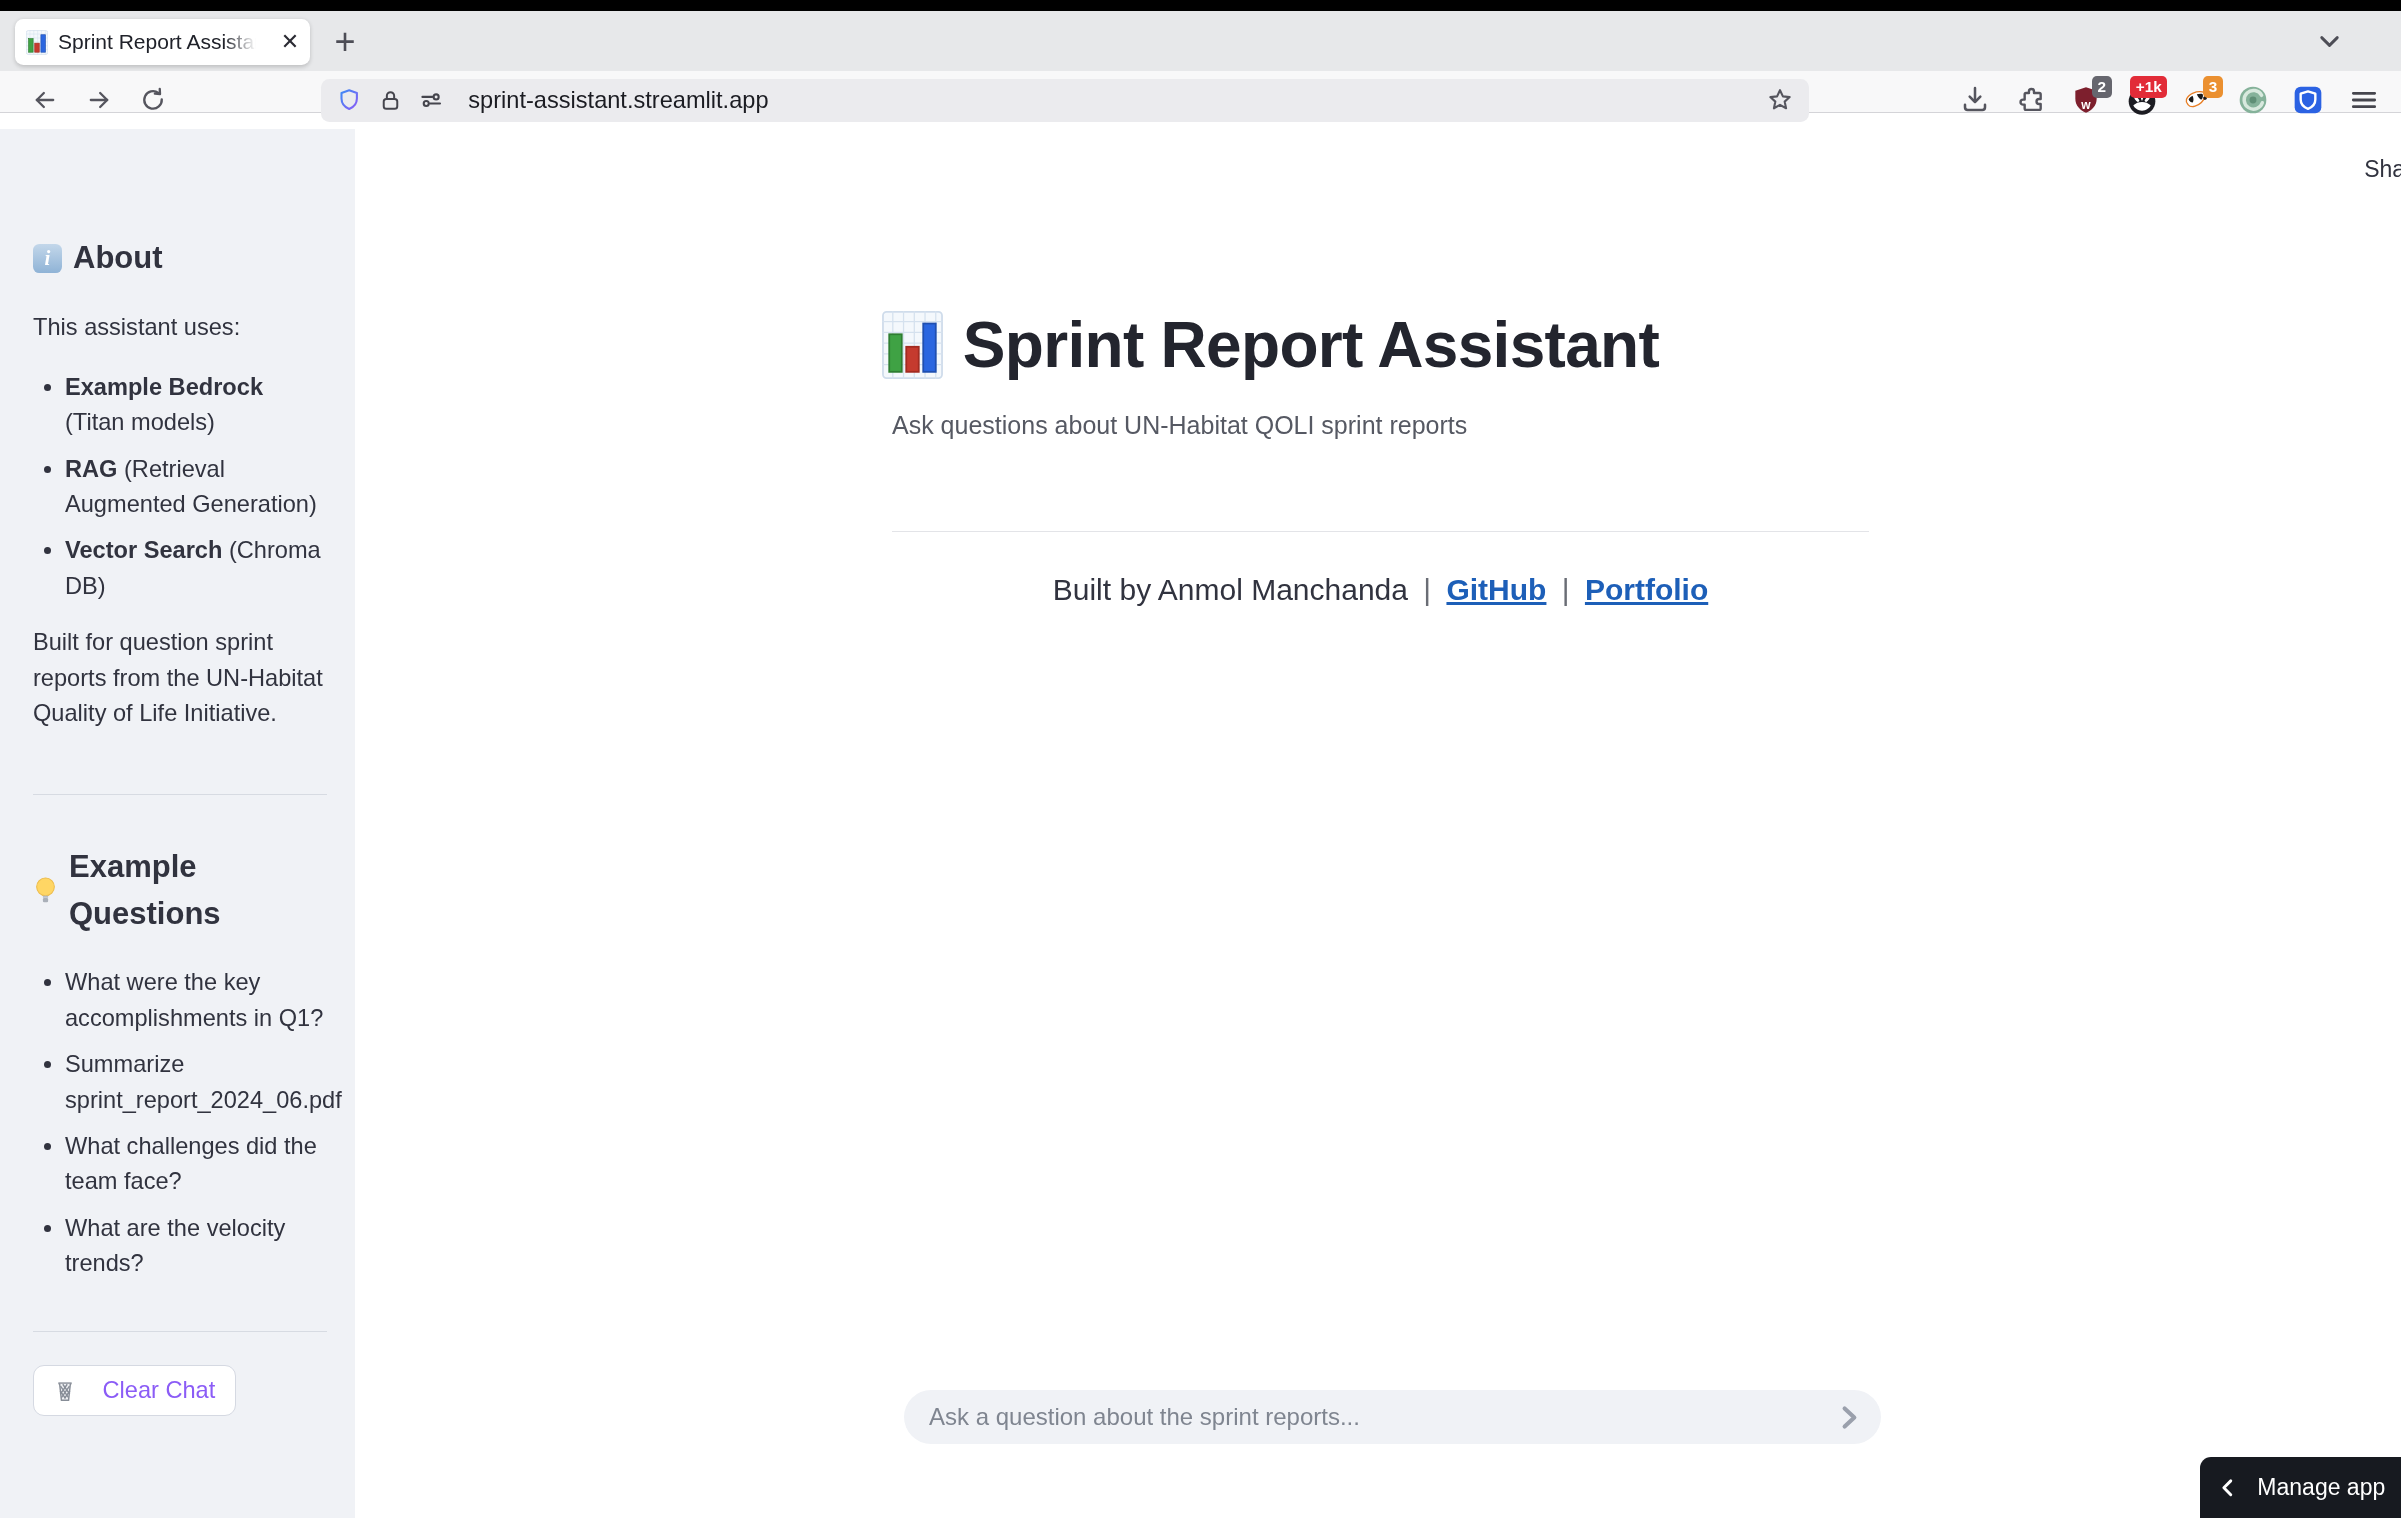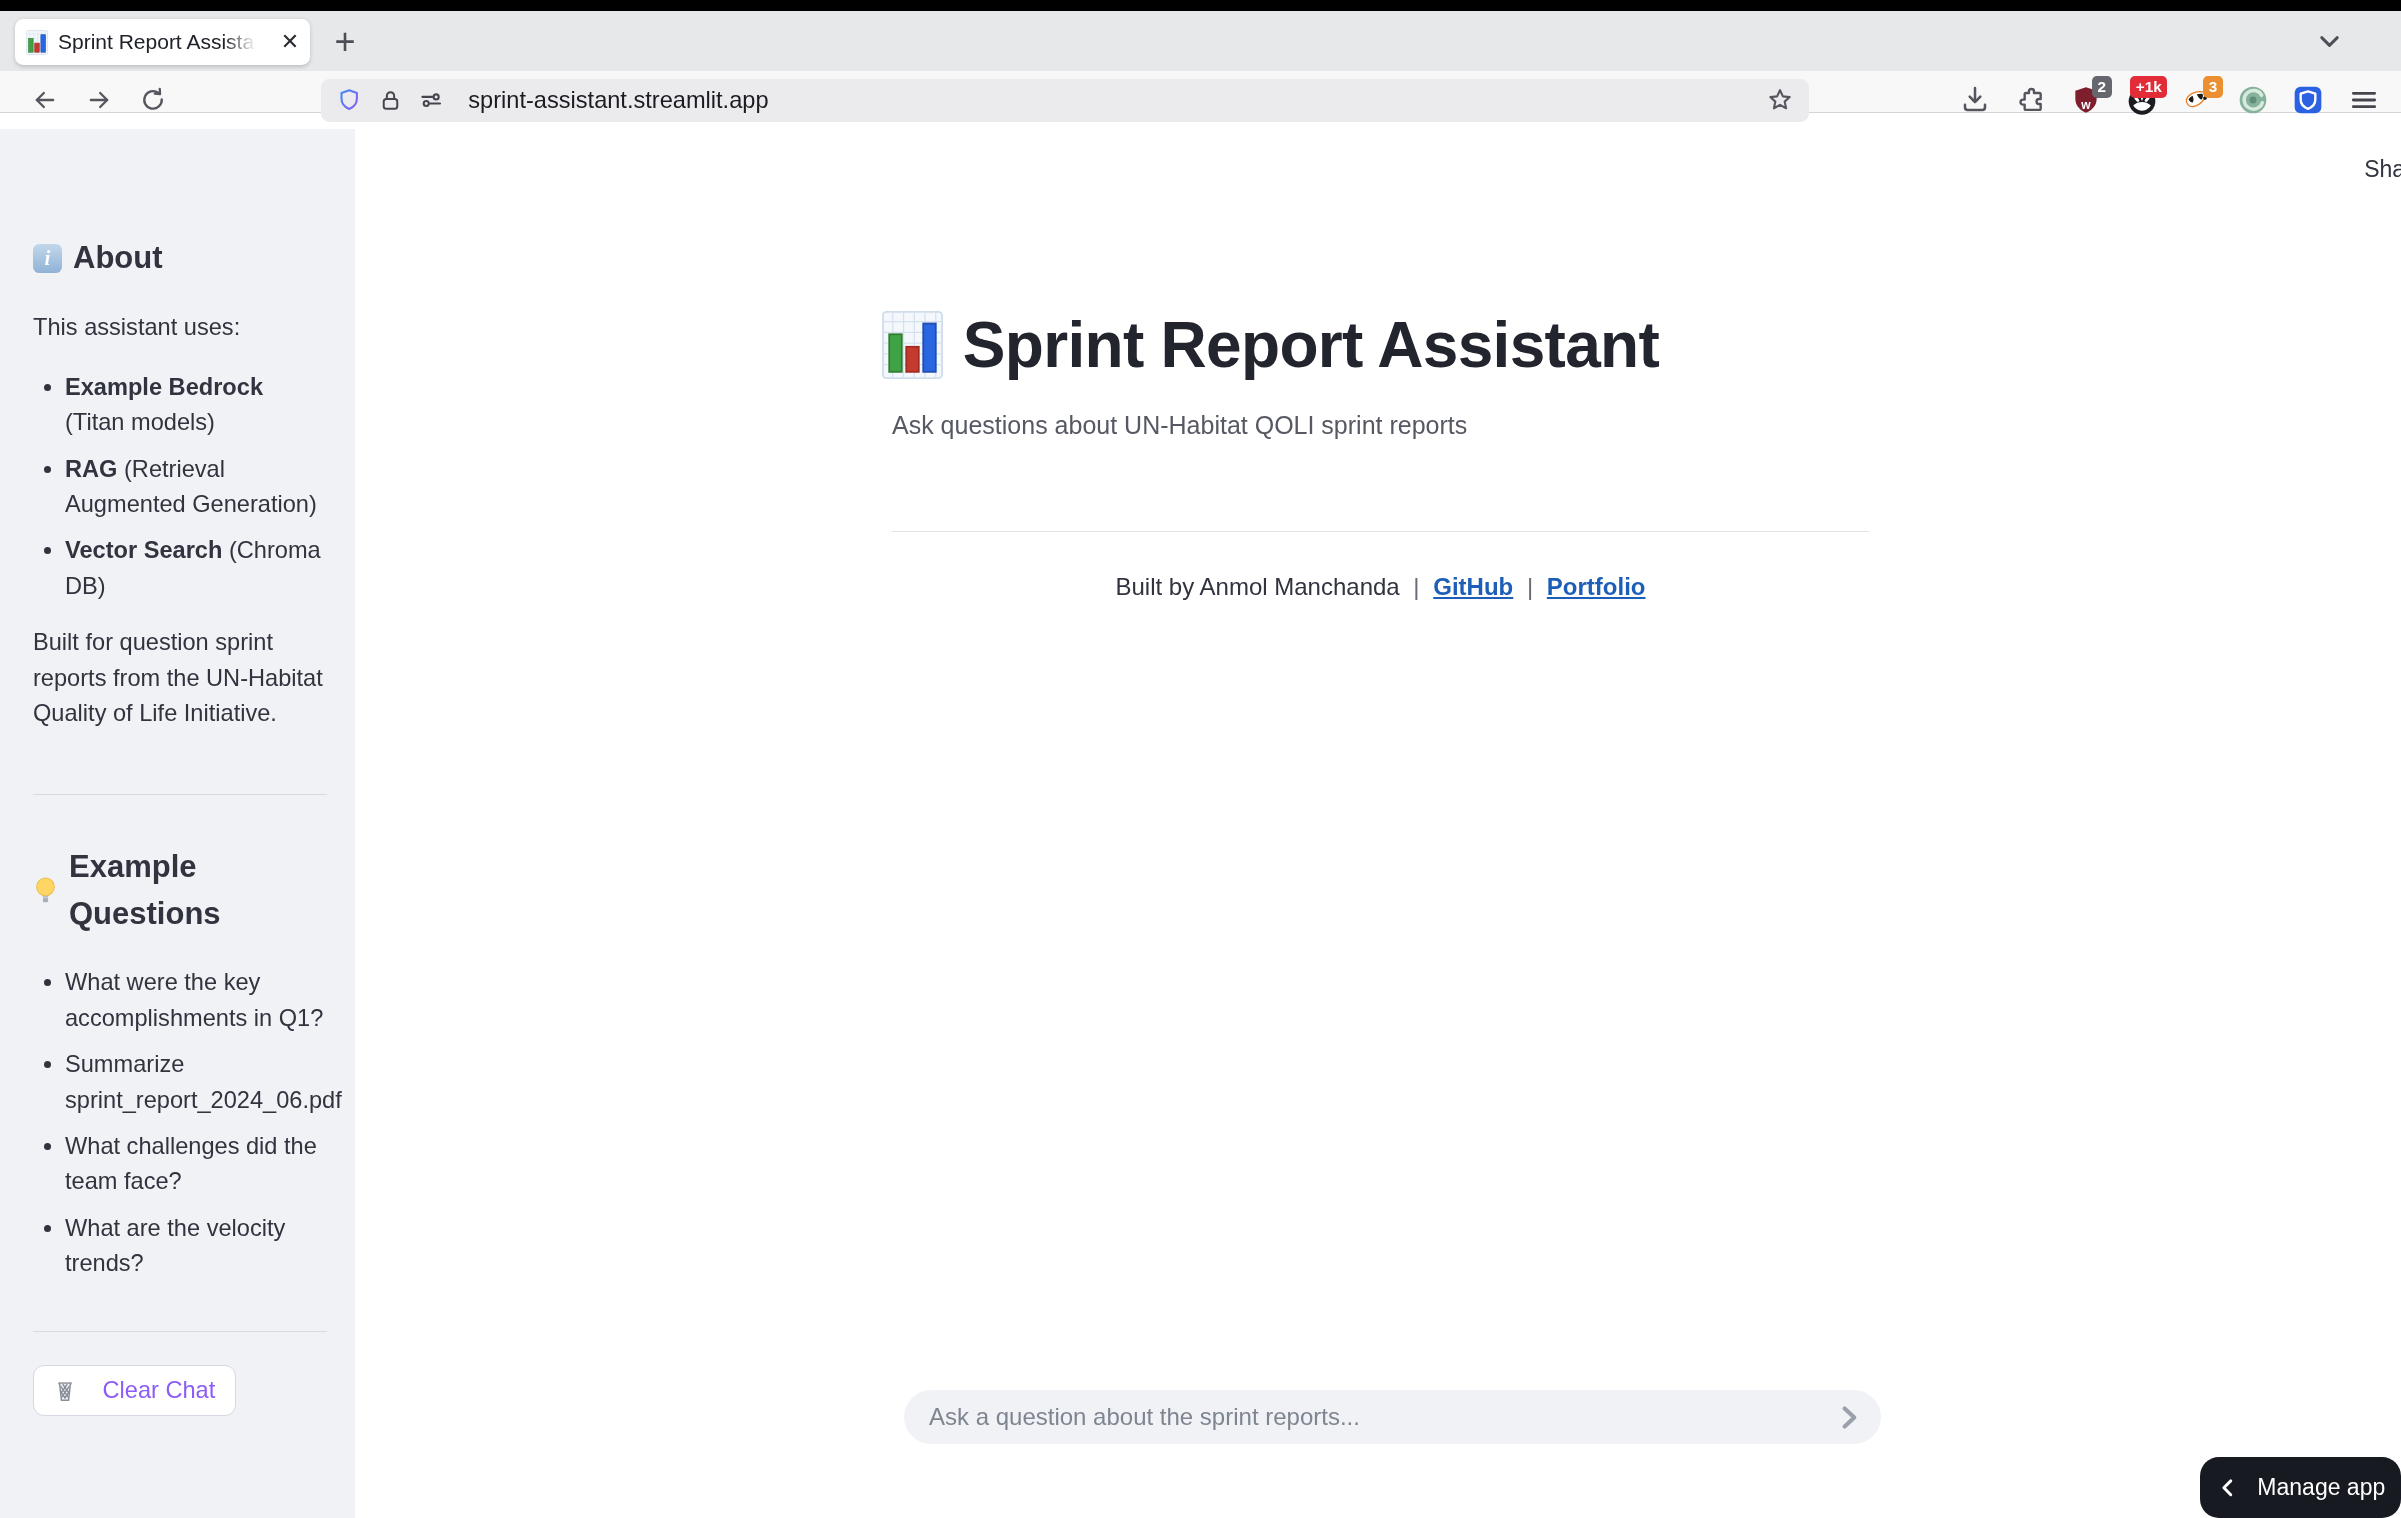--- a/index.html
+++ b/index.html
@@ -52,33 +52,33 @@
 
   .main { position:absolute; left:355px; top:0; width:2348px; height:1389px; }
   .hdr-actions { position:absolute; top:23.6px; right:26.4px; display:flex; align-items:center; gap:32px; color:#31333F; }
   .hdr-actions .share { font-size:23px; }
 
   .content { position:absolute; left:537px; top:0; width:977px; height:1389px; }
   .title-row { position:absolute; top:179px; left:-9.7px; display:flex; align-items:center; gap:19.5px;justify-content:space-between; }
   .title-row h1 { font-size:64px; font-weight:bold; color:#23252e; letter-spacing:-0.7px; white-space:nowrap; }
   .subtitle { position:absolute; top:282px; left:0; font-size:25px; color:#565963; }
   .main-hr { position:absolute; top:402px; left:0; width:977px; border:none; border-top:1.4px solid #e3e4e8; }
-  .footer { position:absolute; top:444px; left:0; width:977px; text-align:center; font-size:24px; color:#31333F; }
+  .footer { position:absolute; top:444px; left:0; width:977px; text-align:center; font-size:30px; color:#31333F; }
   .footer a { color:#1d5fb8; font-weight:bold; text-decoration:underline; }
   .footer .sep { color:#6a6d75; padding:0 7px; }
 
   .chat-box { position:absolute; top:1261px; left:12px; width:977px; height:54px; background:#f0f2f6; border-radius:29px;
               display:flex; align-items:center; padding:0 16.7px 0 25px; }
   .chat-box input { flex:1; border:none; background:transparent; outline:none; font-size:24px; color:#31333F;
                     font-family:"Liberation Sans",sans-serif; }
   .chat-box input::placeholder { color:#7f8590; }
   .send-btn { width:31px; height:31px; color:#9aa0ac; flex:none; }
 
   .manage { position:absolute; right:0; bottom:0; width:201px; height:61px; background:#171a20; border-top-left-radius:11px;
-            color:#fff; display:flex; align-items:center; justify-content:center; gap:18px; font-size:23px; cursor:pointer;border-radius:19px; }
+            color:#fff; display:flex; align-items:center; justify-content:center; gap:18px; font-size:23px; cursor:pointer; }
 
   svg { display:block; }
 </style>
 </head>
 <body>
 
 <div class="screen">
 
   <div class="top-strip"></div>
 

